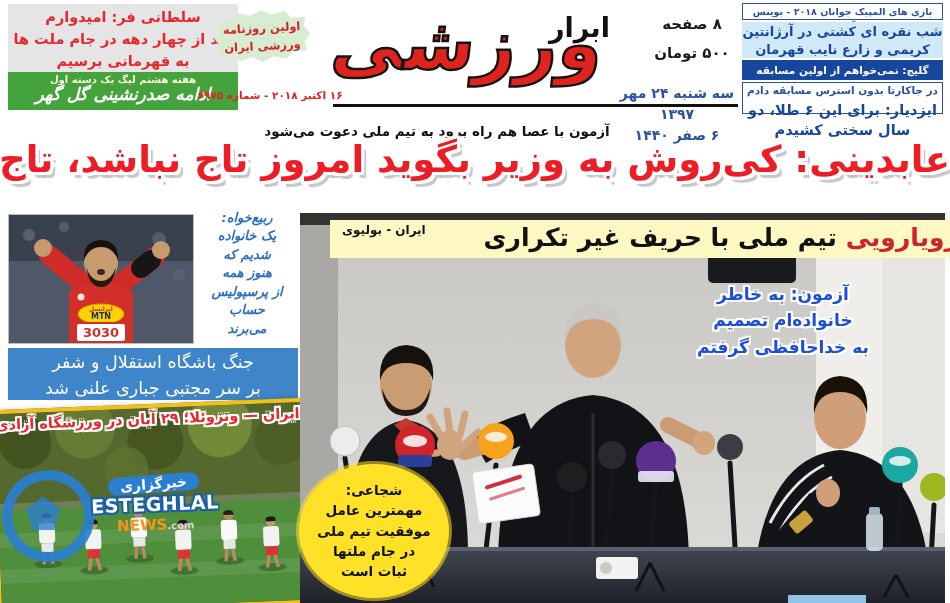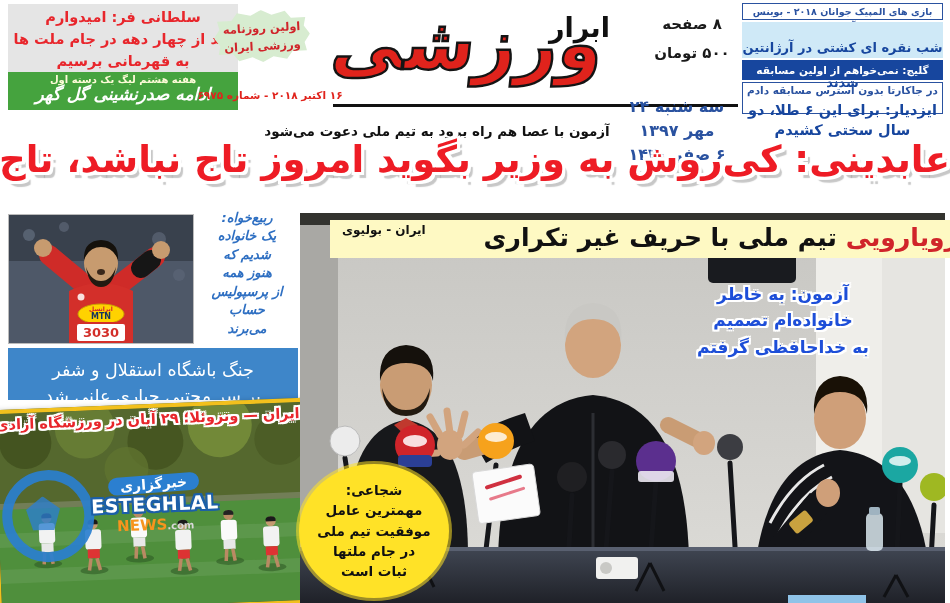--- a/index.html
+++ b/index.html
@@ -22,36 +22,36 @@
   .mh-pages{left:642px;top:10px;width:100px;font-size:15px;font-weight:800;color:#1a1a1a;line-height:1.9;}
   .mh-rule{top:104px;height:3px;background:#111;}
   .logo-wrap{left:330px;top:0;width:310px;height:104px;}
   .logo-top{position:absolute;right:30px;top:12px;font-size:27px;font-weight:800;color:#111;}
   .logo-main{position:absolute;left:2px;top:8px;font-size:72px;font-weight:800;color:#e0231c;
     -webkit-text-stroke:2.5px #141414;transform:skewX(-6deg);line-height:1;}
   .badge{left:214px;top:10px;width:96px;height:52px;background:#d7ecd0;transform:rotate(-3deg);
     clip-path:polygon(50% 0%,61% 10%,75% 4%,81% 18%,96% 18%,94% 34%,100% 50%,94% 66%,96% 82%,81% 82%,75% 96%,61% 90%,50% 100%,39% 90%,25% 96%,19% 82%,4% 82%,6% 66%,0% 50%,6% 34%,4% 18%,19% 18%,25% 4%,39% 10%);
     color:#d0242a;font-size:11.5px;font-weight:800;line-height:1.55;padding-top:10px;}
   .date-left{left:195px;top:89px;width:150px;font-size:10.5px;color:#e0231c;font-weight:700;}
-  .date-right{left:618px;top:83px;width:118px;font-size:16px;color:#2a52a0;line-height:1.5;font-weight:700;margin-top:12px;}
+  .date-right{left:618px;top:83px;width:118px;font-size:14px;color:#2a52a0;line-height:1.5;font-weight:700;}
   
   .trc{left:742px;width:201px;}
   .trc-s1{top:3px;height:17px;border:1px solid #2a52a0;color:#2a52a0;font-size:9.5px;font-weight:700;line-height:15px;}
-  .trc-s2{top:22px;height:36px;background:#cfe9f7;color:#17469e;font-size:13px;font-weight:800;line-height:1.35;padding-top:17px;}
+  .trc-s2{top:22px;height:36px;background:#cfe9f7;color:#17469e;font-size:13px;font-weight:800;line-height:1.35;padding-top:1px;}
   .trc-s3{top:60px;height:20px;background:#17469e;color:#fff;font-size:10.5px;font-weight:700;line-height:20px;}
   .trc-s4{top:82px;height:32px;border:1px solid #2a52a0;color:#2a52a0;font-size:10.5px;font-weight:700;line-height:14px;}
   .trc-s5{top:100px;height:20px;color:#17469e;font-size:14.5px;font-weight:800;line-height:20px;}
   
   .banner-kicker{left:0;top:123px;width:874px;font-size:13.5px;font-weight:800;color:#111;}
   .banner-headline{left:0;top:138px;width:950px;font-size:37px;font-weight:800;color:#ee1c25;white-space:nowrap;
     text-shadow:-3px -3px 0 #fff,3px -3px 0 #fff,-3px 3px 0 #fff,3px 3px 0 #fff,0 -3px 0 #fff,0 3px 0 #fff,-3px 0 0 #fff,3px 0 0 #fff,5px 6px 1px rgba(130,130,130,.45);}
   
   .pers-photo{left:8px;top:214px;width:186px;height:130px;border:1px solid #bbb;}
   .pers-caption{left:196px;top:209px;width:102px;color:#2e6fc2;font-size:13px;font-weight:800;font-style:italic;line-height:1.42;}
-  .est-box{left:8px;top:348px;width:290px;height:52px;background:#3e86c9;color:#fff;font-size:17.5px;line-height:1.5;padding-top:9px;}
+  .est-box{left:8px;top:348px;width:290px;height:52px;background:#3e86c9;color:#fff;font-size:17.5px;line-height:1.5;padding-top:1px;}
   .train-wrap{left:-6px;top:404px;width:314px;height:206px;border:4px solid #f2c01d;transform:rotate(-2.3deg);
     overflow:hidden;background:#55682e;box-shadow:2px 2px 6px rgba(0,0,0,.35);}
   .train-headline{position:absolute;left:0;top:3px;width:100%;text-align:center;font-size:14.5px;font-weight:800;color:#e8262c;}
   .wm-ring{position:absolute;left:4px;top:58px;width:92px;height:92px;border:10px solid #2b7fd0;border-radius:50%;opacity:.92;}
   .wm-ring::after{content:"";position:absolute;left:14px;top:16px;width:34px;height:34px;background:#2b7fd0;opacity:.85;
     clip-path:polygon(50% 0%,100% 38%,81% 100%,19% 100%,0% 38%);}
   .wm-text{position:absolute;left:72px;top:66px;width:170px;text-align:center;direction:ltr;}
   .wm-fa{display:inline-block;background:#2b7fd0;color:#fff;font-size:14px;font-weight:800;padding:1px 12px;border-radius:10px;transform:rotate(-2deg);direction:rtl;}
   .wm-en{font-size:19px;font-weight:800;color:#fff;letter-spacing:.5px;
     text-shadow:-2px -2px 0 #1c5fa8,2px -2px 0 #1c5fa8,-2px 2px 0 #1c5fa8,2px 2px 0 #1c5fa8,0 2px 0 #1c5fa8,0 -2px 0 #1c5fa8;}

